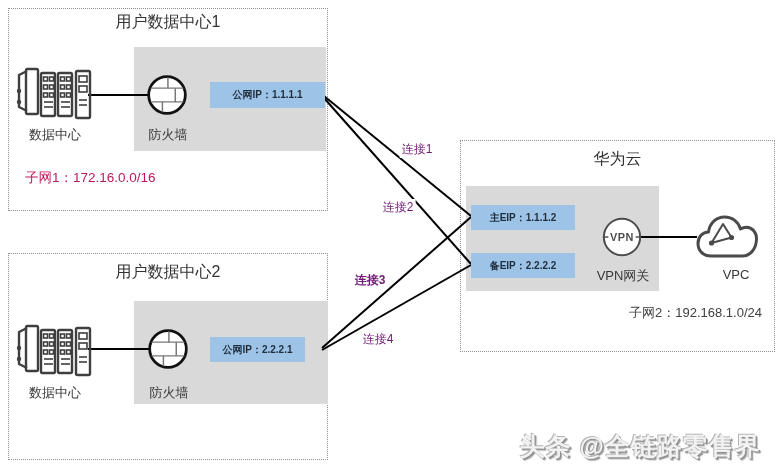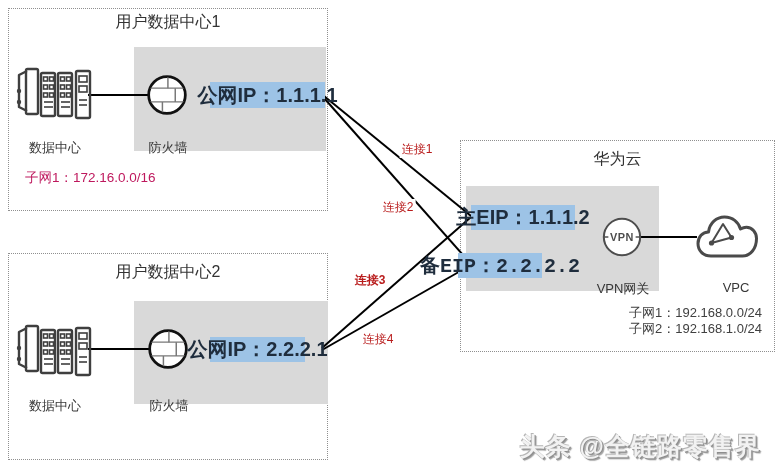--- a/index.html
+++ b/index.html
@@ -6,29 +6,29 @@
   html,body { background:#fff; }
   .stage {
     position:relative; width:781px; height:468px; background:#ffffff;
     font-family:"Liberation Sans", sans-serif; color:#3a3a3a; overflow:hidden;
   }
   .dashed-box { position:absolute; border:1px dotted #8f8f8f; background:#ffffff; z-index:0; }
   .gray-zone  { position:absolute; background:#d9d9d9; z-index:1; }
   .wires      { position:absolute; left:0; top:0; z-index:2; }
   .icon       { position:absolute; z-index:3; }
   .box-title  { position:absolute; width:100%; text-align:center; font-size:16px; color:#333; z-index:3; }
-  .node-label { position:absolute; text-align:center; font-size:13px; color:#383838; z-index:3;margin-top:13px; }
+  .node-label { position:absolute; text-align:center; font-size:13px; color:#383838; z-index:3; }
   .subnet     { position:absolute; font-size:13.5px; color:#be185d; z-index:3; white-space:nowrap; }
   .blue-tag   {
     position:absolute; background:#9dc3e6; color:#1f2d3d; z-index:3;
-    font-size:20px; font-weight:600; display:flex; align-items:center; justify-content:center;
+    font-size:10px; font-weight:600; display:flex; align-items:center; justify-content:center;
     white-space:nowrap;
   }
   .conn-label {
-    position:absolute; z-index:3; font-size:12px; color:#b91c1c;
+    position:absolute; z-index:3; font-size:12px; color:#701a75;
     background:#ffffff; padding:0 2px; transform:translateX(-50%); white-space:nowrap;
   }
   .subnet-block { position:absolute; text-align:right; font-size:13px; color:#404040; line-height:16px; z-index:3; white-space:nowrap; }
   .watermark {
     position:absolute; right:20px; top:430px; z-index:4;
     font-size:25px; font-weight:bold; letter-spacing:1px; white-space:nowrap;
     color:#f2f2f2;
     text-shadow:-1px -1px 0 #b5b5b5, 1px 1px 0 #8d8d8d, 2px 2px 1px #9e9e9e;
   }
 </style>
@@ -51,21 +51,20 @@
     <div class="node-label" style="left:6px; top:130px; width:80px;">数据中心</div>
     <div class="node-label" style="left:120px; top:130px; width:80px;">防火墙</div>
   </section>
 
   <section class="dashed-box" style="left:460px; top:140px; width:315px; height:212px;">
     <div class="box-title" style="top:8px;">华为云</div>
     <div class="gray-zone" style="left:5px; top:45px; width:193px; height:105px;"></div>
     <div class="node-label" style="left:112px; top:126px; width:100px;">VPN网关</div>
     <div class="node-label" style="left:245px; top:126px; width:60px;">VPC</div>
     <div class="subnet-block" style="right:12px; top:164px;">
-      <div>子网1：192.168.0.0/24</div>
       <div>子网2：192.168.1.0/24</div>
     </div>
   </section>
 
   <svg class="wires" width="781" height="468" viewBox="0 0 781 468">
 
     <line x1="88" y1="95" x2="150" y2="95" stroke="#000" stroke-width="2"></line>
     <line x1="88" y1="349" x2="150" y2="349" stroke="#000" stroke-width="2"></line>
 
     <line x1="640" y1="237" x2="697" y2="237" stroke="#000" stroke-width="2"></line>
@@ -192,21 +191,21 @@
              C38.5,5 44.5,10 46.5,17 C48.3,16 50.3,15.3 52.3,15.3 C58.5,15.3 62.5,20.5 62.5,26.5
              C62.5,36.5 56.5,44 48.5,44 Z" fill="#fff" stroke="#4a4a4a" stroke-width="3" stroke-linejoin="round"></path>
     <path d="M29,12 L17.5,31 L37.5,25.5 Z" fill="none" stroke="#4a4a4a" stroke-width="2" stroke-linejoin="round"></path>
     <circle cx="17.5" cy="31" r="2.6" fill="#4a4a4a"></circle>
     <circle cx="37.5" cy="25.5" r="2.6" fill="#4a4a4a"></circle>
   </svg>
 
   <div class="blue-tag" style="left:210px; top:82px; width:115px; height:26px;">公网IP：1.1.1.1</div>
   <div class="blue-tag" style="left:210px; top:337px; width:95px; height:25px;">公网IP：2.2.2.1</div>
   <div class="blue-tag" style="left:471px; top:205px; width:104px; height:25px;">主EIP：1.1.1.2</div>
-  <div class="blue-tag" style="left:458px; top:253px; width:84px; height:25px;font-family:Liberation Mono, monospace;">备EIP：2.2.2.2</div>
+  <div class="blue-tag" style="left:471px; top:253px; width:104px; height:25px;">备EIP：2.2.2.2</div>
 
   <div class="conn-label" style="left:417px; top:141px;">连接1</div>
   <div class="conn-label" style="left:398px; top:199px;">连接2</div>
   <div class="conn-label" style="left:370px; top:272px;font-weight:bold;">连接3</div>
   <div class="conn-label" style="left:378px; top:331px;">连接4</div>
 
   <div class="watermark">头条 @全链路零售界</div>
 
 </div>
 

